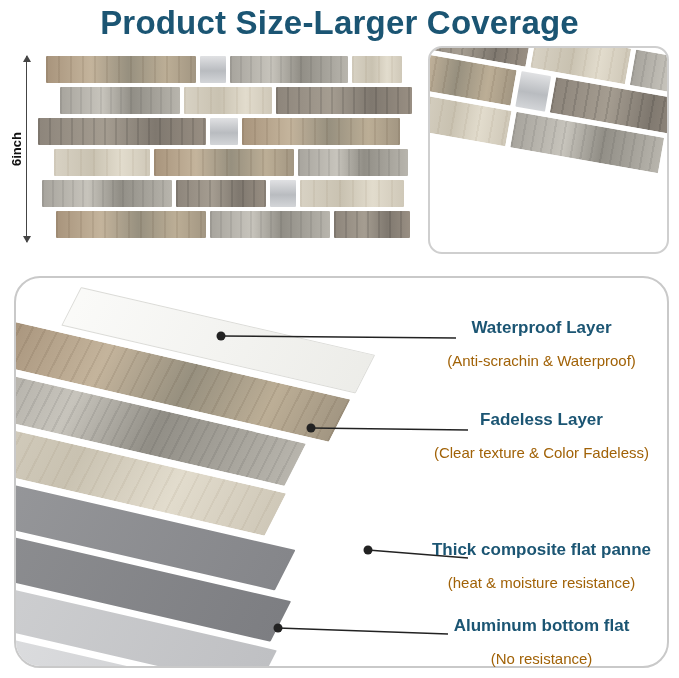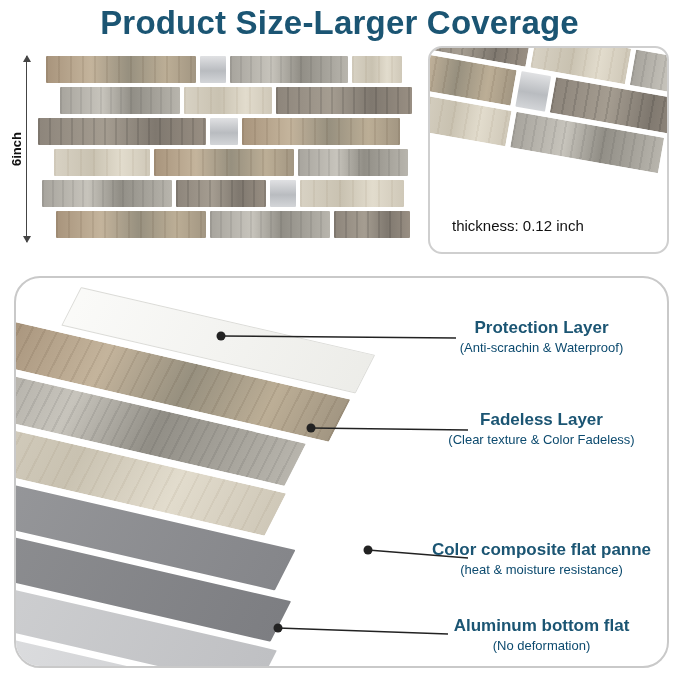--- a/index.html
+++ b/index.html
@@ -52,21 +52,21 @@
   .exploded { position:absolute; left:-52px; top:-18px; width:520px; transform:rotate(13deg) skewX(-14deg); transform-origin:0 0; }
   .lay { margin-bottom:7px; border-radius:1px; }
   .lay-prot { background:linear-gradient(90deg, rgba(250,250,248,.97), rgba(236,236,232,.97)); border:1px solid #dcdcd8; }
   .lay-g1 { background:linear-gradient(90deg,#97989b,#85868a); }
   .lay-g2 { background:linear-gradient(90deg,#8d8e91,#7d7e82); }
   .lay-a1 { background:linear-gradient(90deg,#cecfd1,#bfc0c3); }
   .lay-a2 { background:linear-gradient(90deg,#dcdddf,#cccdd0); }
   .connectors { position:absolute; inset:0; pointer-events:none; }
   .layer-label { position:absolute; right:8px; width:235px; text-align:center; }
   .lt { font-size:17px; font-weight:800; color:#1b5573; }
-  .ls { font-size:13px; color:#0c4a6e; margin-top:2px; }
+  .ls { font-size:15px; color:#a16207; margin-top:14px; }
 </style>
 </head>
 <body>
 
 <div class="page">
 
   <h1 class="title">Product Size-Larger Coverage</h1>
 
   <div class="size-figure">
     <div class="vdim">
@@ -130,21 +130,20 @@
           <i class="pk pa" style="width:130px"></i>
           <i class="pk pd" style="width:30px"></i>
           <i class="pk pe" style="width:140px"></i>
         </div>
         <div class="arow" style="margin-left:26px">
           <i class="pk pc" style="width:96px"></i>
           <i class="pk pb" style="width:150px"></i>
         </div>
       </div>
     </div>
-    <div class="thickness-label">thickness: 0.12 inch</div>
   </div>
 
   <div class="layers-box">
     <div class="layers-clip">
       <div class="exploded">
         <div class="lay lay-prot" style="margin-left:120px;width:300px;height:40px"></div>
         <div class="lay pa" style="margin-left:70px;width:350px;height:46px"></div>
         <div class="lay pb" style="margin-left:40px;width:360px;height:46px"></div>
         <div class="lay pc" style="margin-left:55px;width:350px;height:46px"></div>
         <div class="lay lay-g1" style="margin-left:110px;width:330px;height:44px"></div>
@@ -159,30 +158,30 @@
       <circle cx="205" cy="58" r="4.5" fill="#222"></circle>
       <line x1="295" y1="150" x2="452" y2="152" stroke="#222" stroke-width="1.6"></line>
       <circle cx="295" cy="150" r="4.5" fill="#222"></circle>
       <line x1="352" y1="272" x2="452" y2="280" stroke="#222" stroke-width="1.6"></line>
       <circle cx="352" cy="272" r="4.5" fill="#222"></circle>
       <line x1="262" y1="350" x2="432" y2="356" stroke="#222" stroke-width="1.6"></line>
       <circle cx="262" cy="350" r="4.5" fill="#222"></circle>
     </svg>
 
     <div class="layer-label" style="top:40px">
-      <div class="lt">Protection Layer</div>
+      <div class="lt">Waterproof Layer</div>
       <div class="ls">(Anti-scrachin &amp; Waterproof)</div>
     </div>
     <div class="layer-label" style="top:132px">
       <div class="lt">Fadeless Layer</div>
       <div class="ls">(Clear texture &amp; Color Fadeless)</div>
     </div>
     <div class="layer-label" style="top:262px">
-      <div class="lt">Color composite flat panne</div>
+      <div class="lt">Thick composite flat panne</div>
       <div class="ls">(heat &amp; moisture resistance)</div>
     </div>
     <div class="layer-label" style="top:338px">
       <div class="lt">Aluminum bottom flat</div>
-      <div class="ls">(No deformation)</div>
+      <div class="ls">(No resistance)</div>
     </div>
   </div>
 
 </div>
 
 </body></html>

